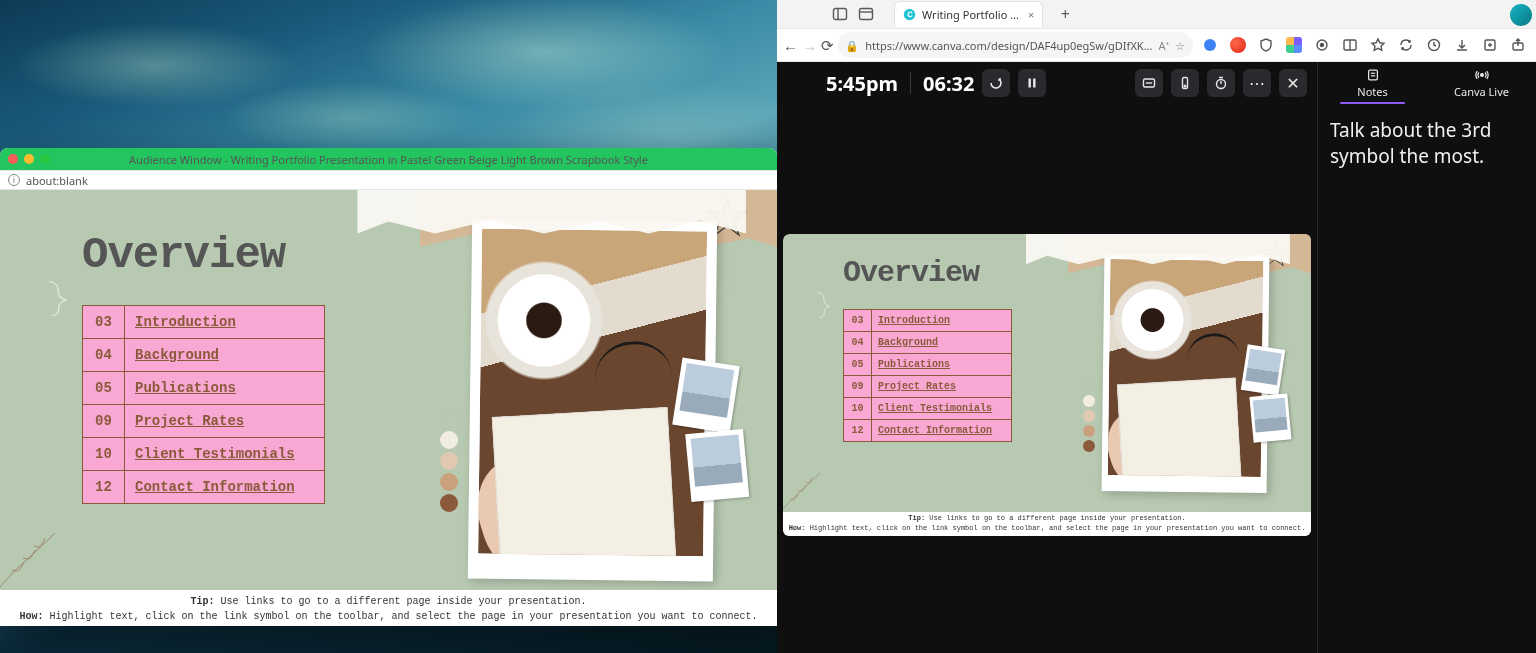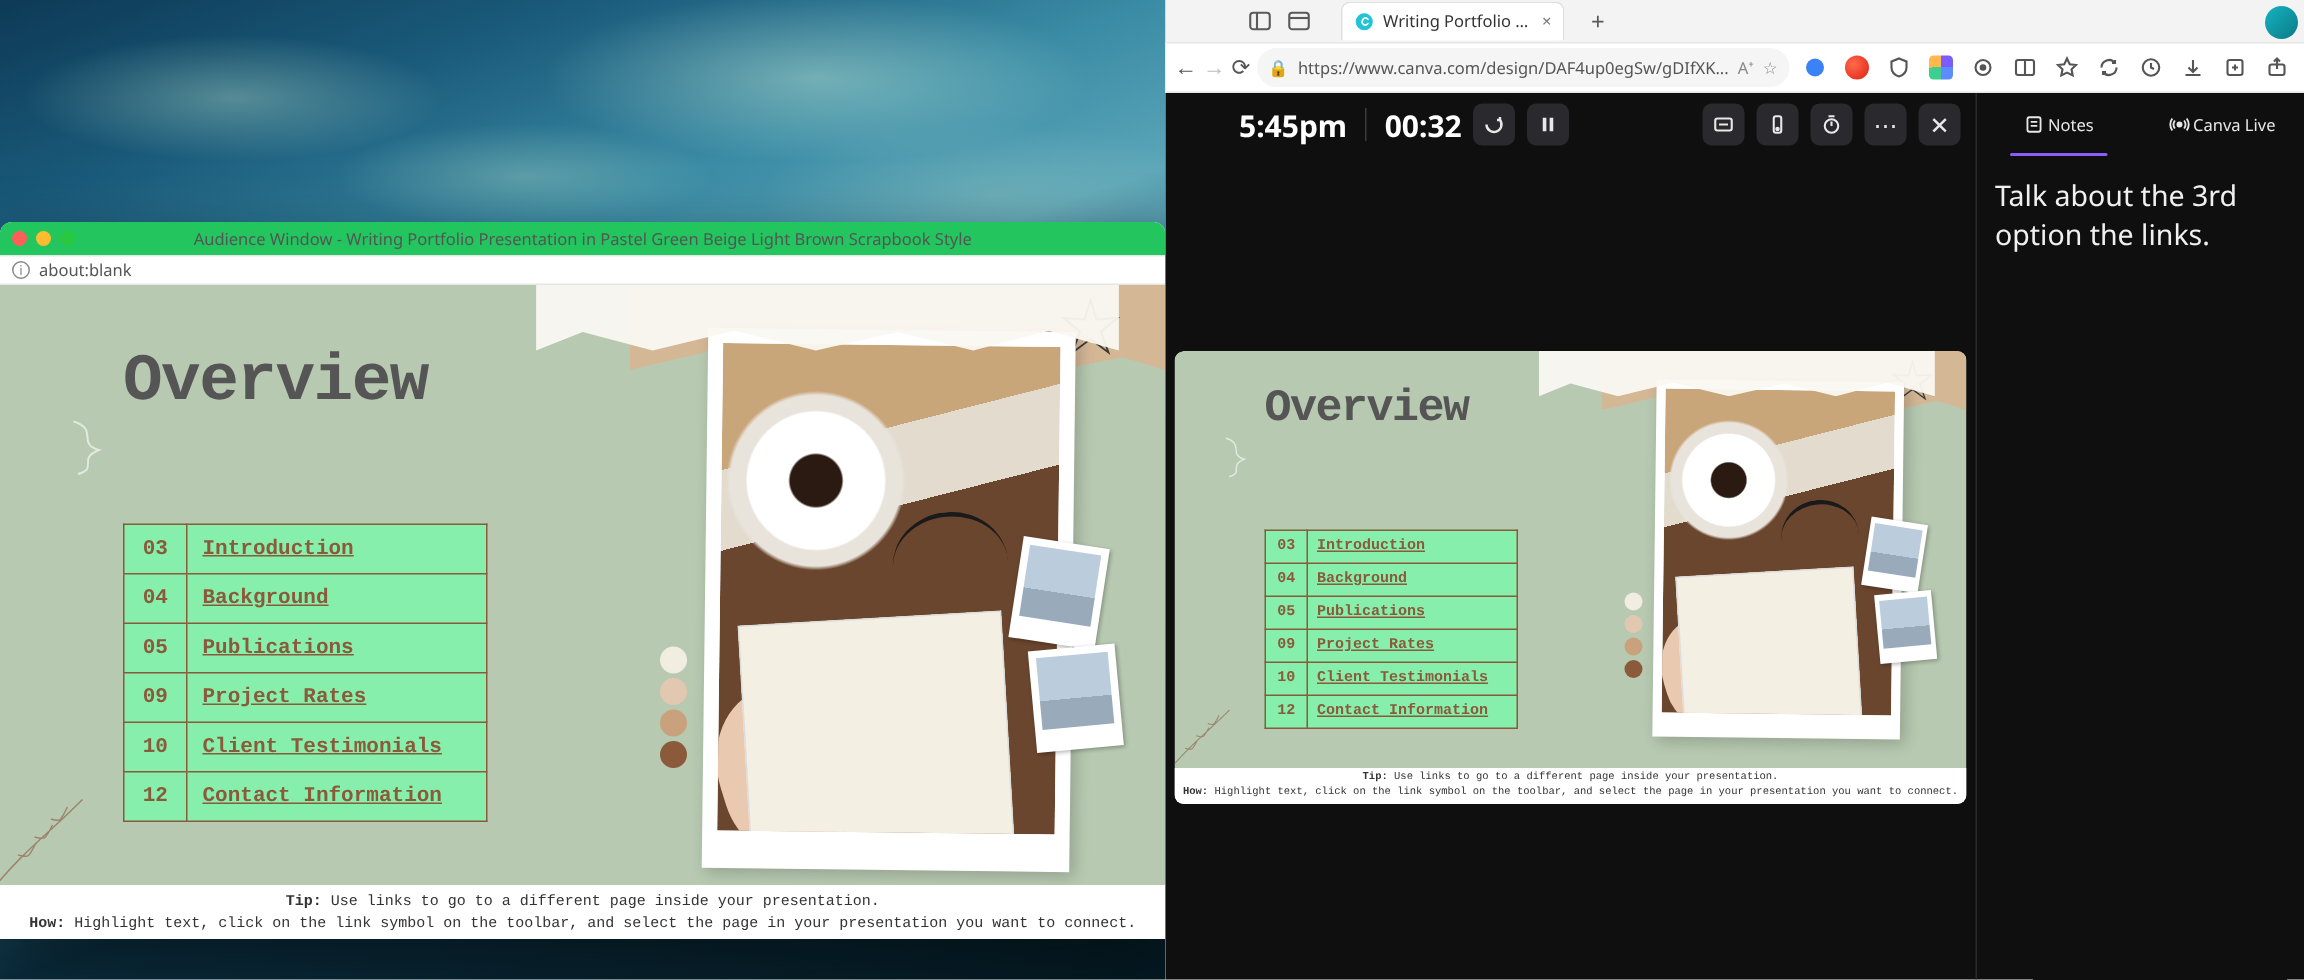--- a/index.html
+++ b/index.html
@@ -50,21 +50,21 @@
   content: ""; position: absolute; top: 0; right: 4%; width: 50%; height: 10%;
   background: #faf8f2;
   clip-path: polygon(0 0, 100% 0, 100% 100%, 88% 70%, 75% 100%, 62% 72%, 48% 100%, 34% 70%, 20% 100%, 8% 72%, 0 100%);
   opacity: .95;
 }
 .star-doodle { position: absolute; width: 7%; height: auto; stroke: #3a3a3a; fill: none; stroke-width: 1.2; }
 .squiggle    { position: absolute; stroke: #fff; fill: none; stroke-width: 1.3; opacity: .6; }
 .leaf-doodle { position: absolute; stroke: #8a5a3a; fill: none; stroke-width: 1; opacity: .6; }
 
 .slide-title { position: absolute; color: #555; font-weight: bold; letter-spacing: -1px; }
-.slide-table { position: absolute; border-collapse: collapse; background: #86efac; margin-top: 44px; }
+.slide-table { position: absolute; border-collapse: collapse; background: #f9a8d4; }
 .slide-table td { border: 1.5px solid #8a5a3a; color: #8a5a3a; font-weight: bold; }
 .slide-table td.num { text-align: center; }
 .slide-table td.lbl { text-decoration: underline; }
 
 .palette { position: absolute; display: flex; flex-direction: column; gap: 3px; }
 .palette .sw { border-radius: 50%; }
 
 .photo-frame { position: absolute; background: #fff; box-shadow: 3px 3px 10px rgba(0,0,0,.2); transform: rotate(.7deg); }
 .photo { position: absolute; overflow: hidden; }
 .photo-bg {
@@ -150,21 +150,21 @@
 .pv-sep  { width: 1px; height: 22px; background: #3a3a3e; margin: 0 4px; }
 .pv-elapsed { color: #fff; font-weight: 700; font-size: 20px; }
 .pv-chip { width: 28px; height: 28px; border-radius: 6px; background: #2a2a2e; color: #e8e8e8; display: flex; align-items: center; justify-content: center; }
 .pv-chip svg { width: 16px; height: 16px; }
 .pv-spacer { flex: 1; }
 
 .pv-slide-wrap { position: absolute; left: 6px; right: 6px; top: 172px; height: 302px; border-radius: 6px; overflow: hidden; background: #000; }
 .pv-slide-wrap .slide { border-radius: 6px; }
 
 .side-tabs { height: 42px; display: flex; }
-.side-tab { flex: 1; display: flex; flex-direction: row; align-items: center; justify-content: center; gap: 2px; color: #e8e8e8; font-size: 11px; position: relative; }
+.side-tab { flex: 1; display: flex; flex-direction: column; align-items: center; justify-content: center; gap: 2px; color: #e8e8e8; font-size: 11px; position: relative; }
 .side-tab.active::after { content: ""; position: absolute; bottom: 0; left: 20%; right: 20%; height: 2px; background: #8b5cf6; border-radius: 2px; }
 .side-tab svg { width: 14px; height: 14px; }
 .notes-body { flex: 1; padding: 14px 12px; color: #f0f0f0; font-size: 19px; line-height: 1.35; }
 
 .ai-bubble { position: absolute; right: 4px; top: 4px; width: 22px; height: 22px; border-radius: 50%; background: linear-gradient(135deg, #16b3c2, #0a7a86); box-shadow: 0 0 0 2px #f3f3f3; }
 </style>
 </head>
 <body>
 
 <div class="left-half">
@@ -355,21 +355,21 @@
       <div class="edge-btn"></div>
 
     </div>
   </div>
 
   <div class="presenter">
     <div class="presenter-main">
       <div class="pv-header">
         <div class="pv-time">5:45pm</div>
         <div class="pv-sep"></div>
-        <div class="pv-elapsed">00:32</div>
+        <div class="pv-elapsed">06:32</div>
         <div class="pv-chip">
             <svg viewBox="0 0 16 16" fill="none" stroke="currentColor" stroke-width="1.6">
               <path d="M3 8a5 5 0 109-3"></path>
               <path d="M12 3v2h-2"></path>
             </svg>
           </div>
         <div class="pv-chip">
             <svg viewBox="0 0 16 16" fill="currentColor">
               <rect x="4.5" y="3.5" width="2.4" height="9"></rect>
               <rect x="9.1" y="3.5" width="2.4" height="9"></rect>
@@ -477,16 +477,16 @@
           <span>Notes</span>
         </div>
         <div class="side-tab">
           <svg viewBox="0 0 16 16" fill="none" stroke="currentColor" stroke-width="1.4">
               <circle cx="8" cy="8" r="1.6" fill="currentColor"></circle>
               <path d="M4.5 5a5 5 0 000 6M11.5 5a5 5 0 010 6M2.5 3.5a8 8 0 000 9M13.5 3.5a8 8 0 010 9"></path>
             </svg>
           <span>Canva Live</span>
         </div>
       </div>
-      <div class="notes-body">Talk about the 3rd option the links.</div>
+      <div class="notes-body">Talk about the 3rd symbol the most.</div>
     </div>
   </div>
 </div>
 
 </body></html>

